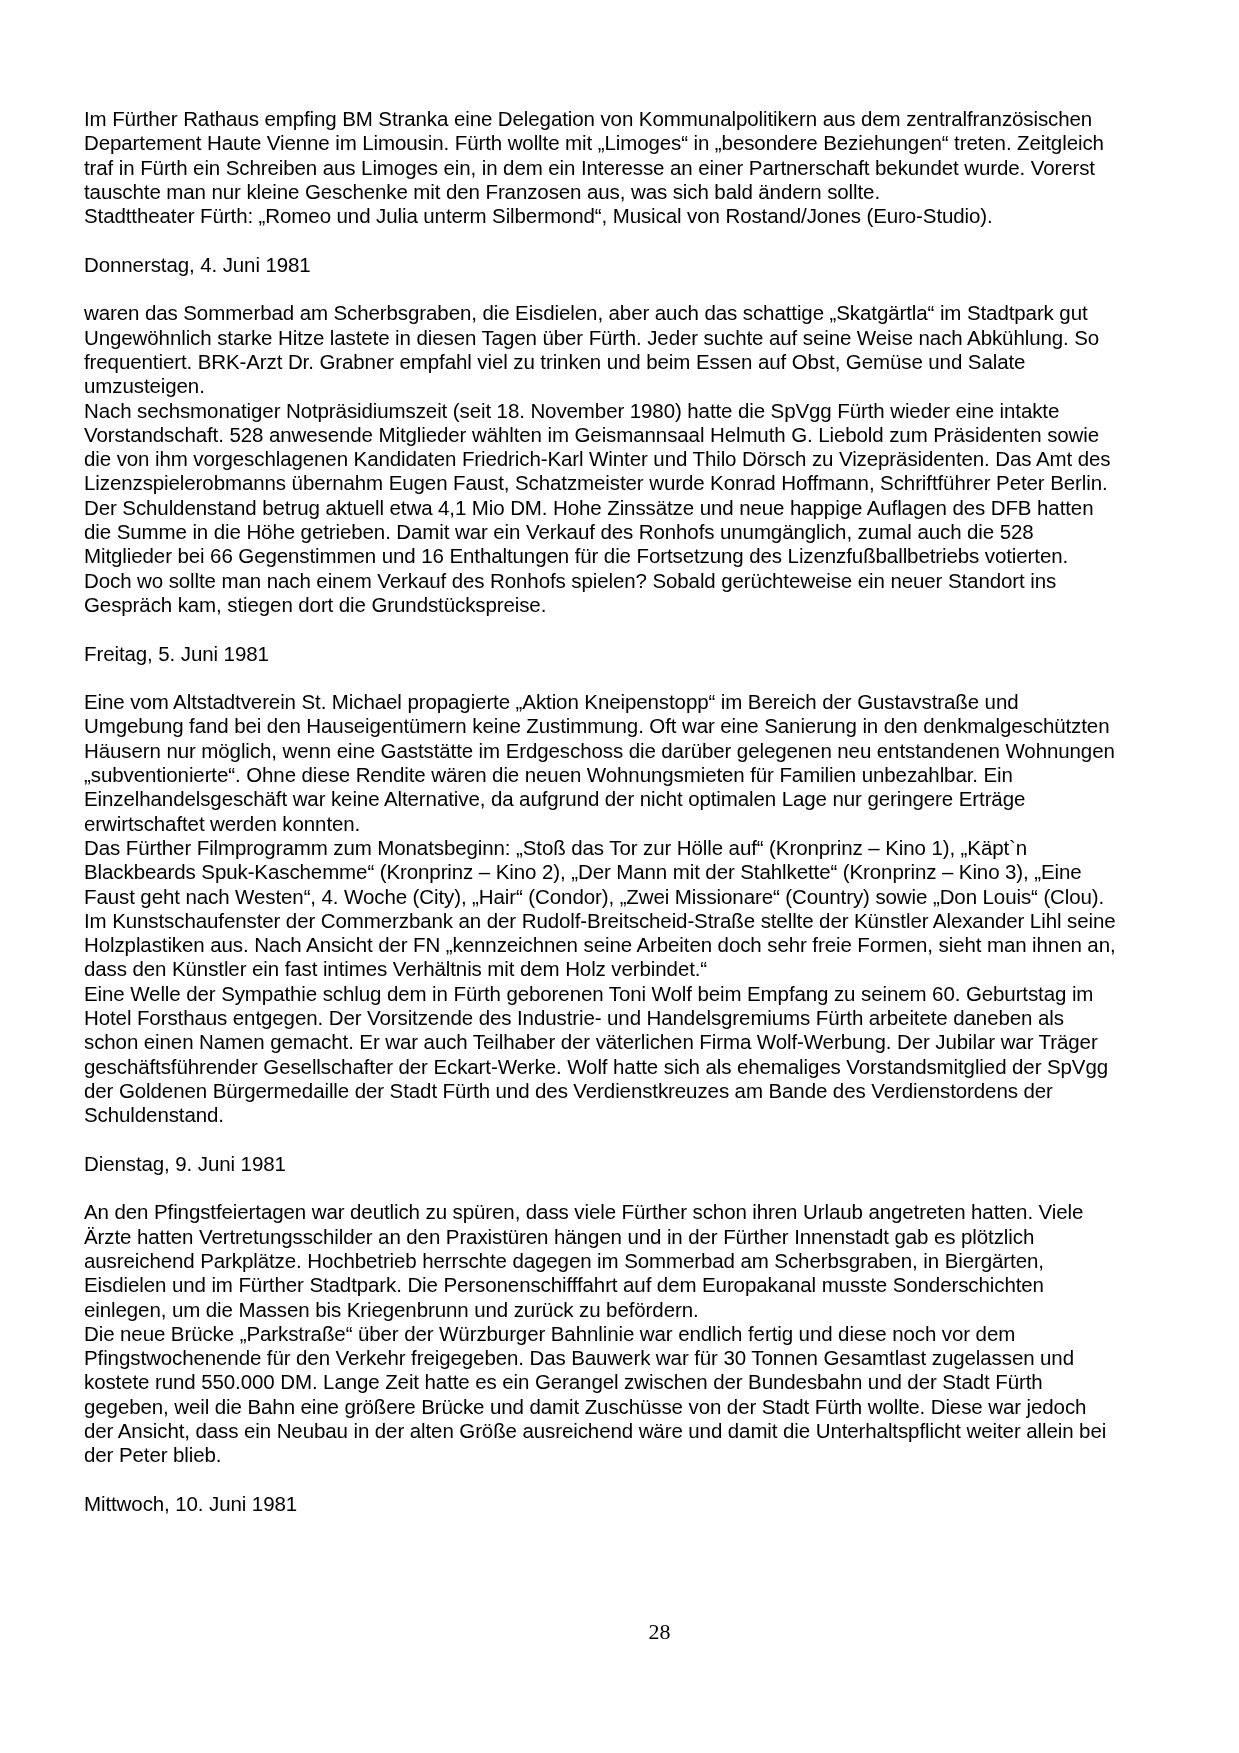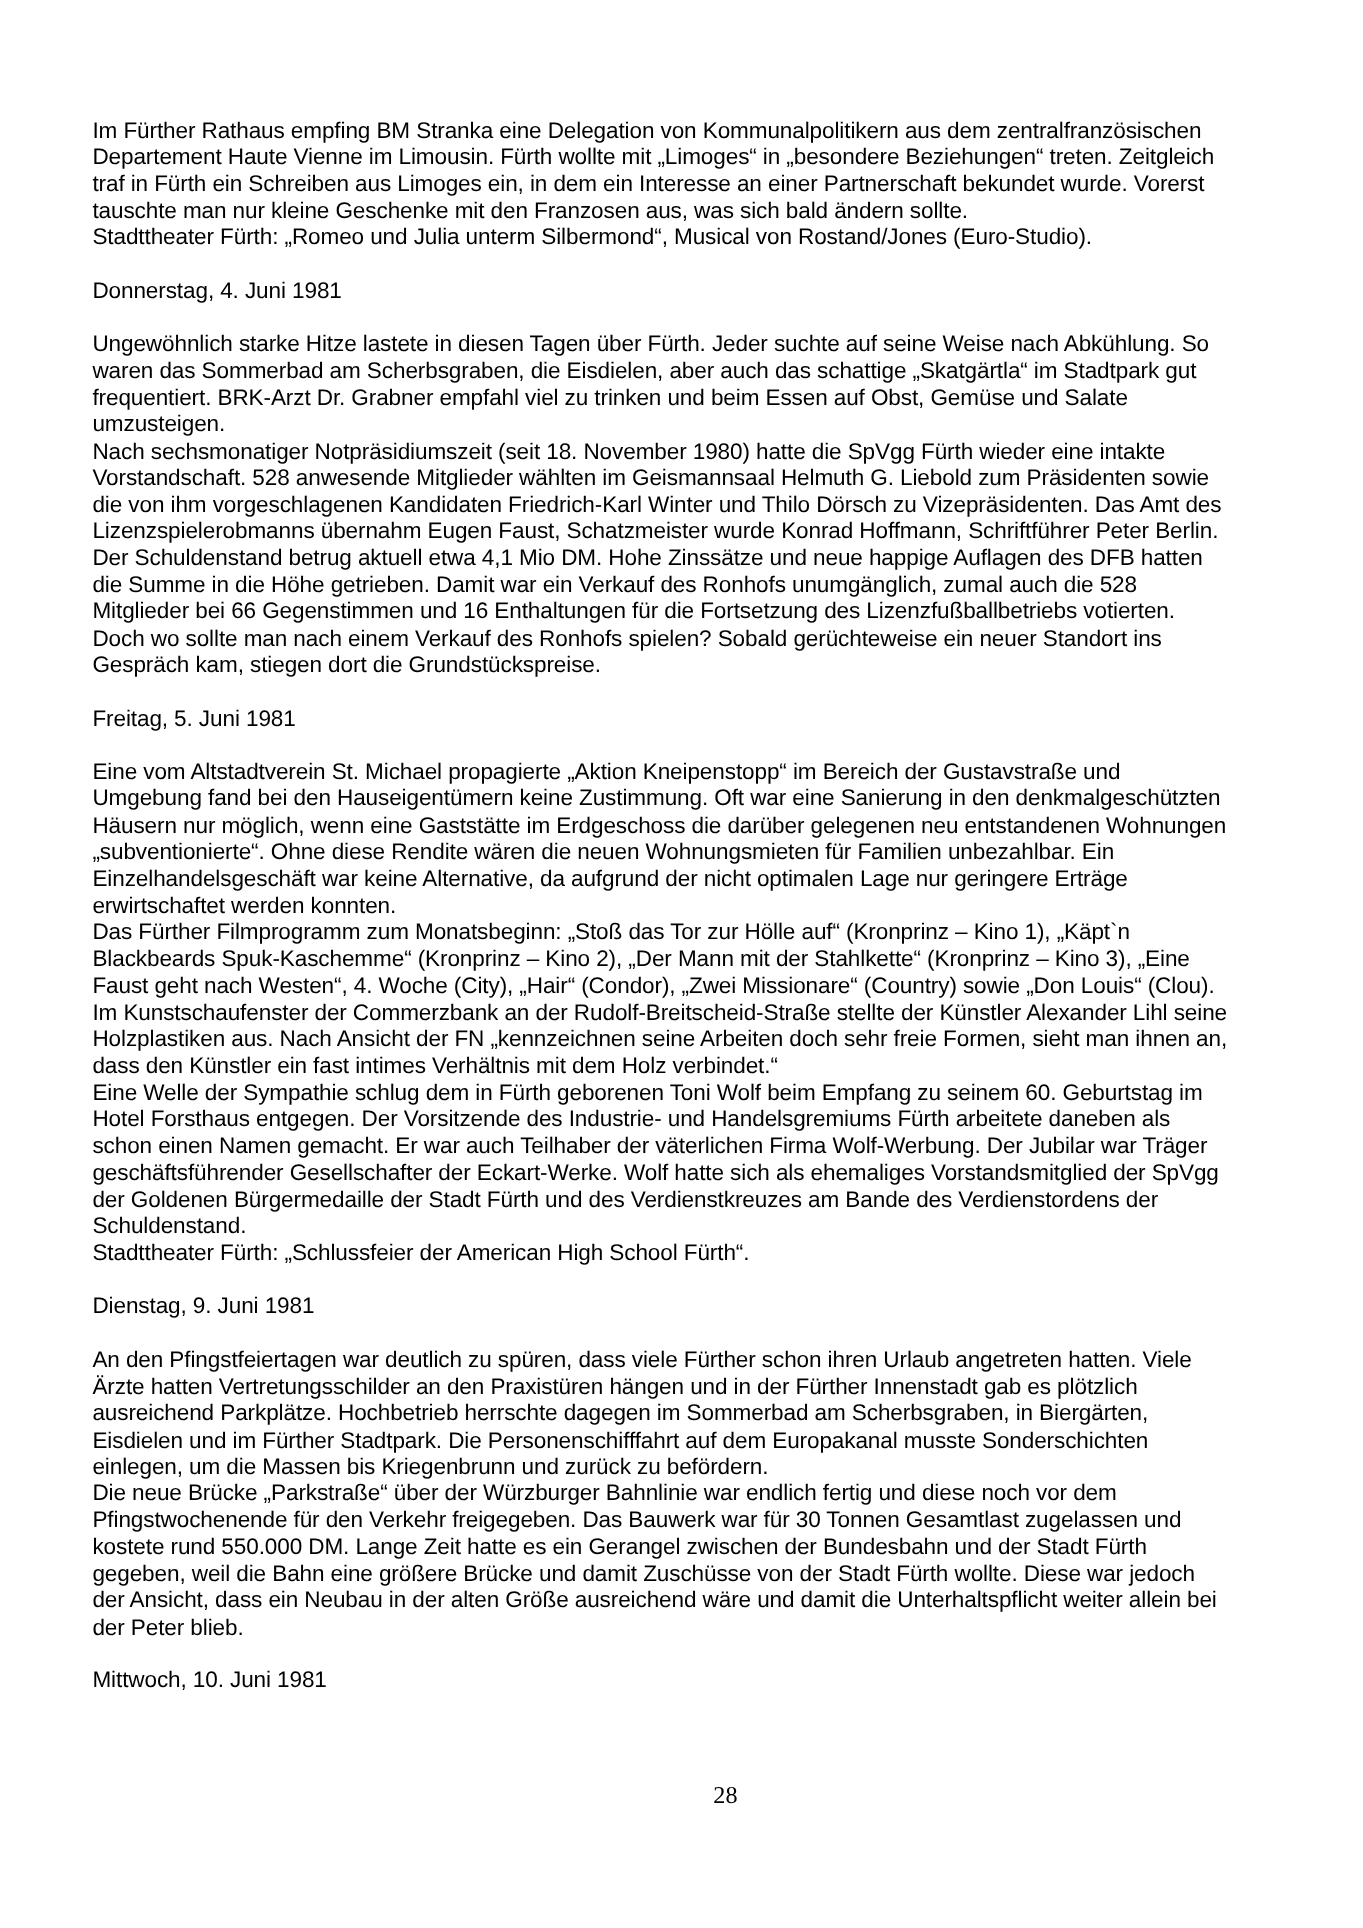--- a/index.html
+++ b/index.html
@@ -54,22 +54,22 @@
 <div class="doc-content" id="doc-content">
     <div class="paragraph">
       <div class="line">Im Fürther Rathaus empfing BM Stranka eine Delegation von Kommunalpolitikern aus dem zentralfranzösischen</div>
       <div class="line">Departement Haute Vienne im Limousin. Fürth wollte mit „Limoges“ in „besondere Beziehungen“ treten. Zeitgleich</div>
       <div class="line">traf in Fürth ein Schreiben aus Limoges ein, in dem ein Interesse an einer Partnerschaft bekundet wurde. Vorerst</div>
       <div class="line">tauschte man nur kleine Geschenke mit den Franzosen aus, was sich bald ändern sollte.</div>
       <div class="line">Stadttheater Fürth: „Romeo und Julia unterm Silbermond“, Musical von Rostand/Jones (Euro-Studio).</div>
     </div>
     <div class="heading">Donnerstag, 4. Juni 1981</div>
     <div class="paragraph">
+      <div class="line">waren das Sommerbad am Scherbsgraben, die Eisdielen, aber auch das schattige „Skatgärtla“ im Stadtpark gut</div>
       <div class="line">Ungewöhnlich starke Hitze lastete in diesen Tagen über Fürth. Jeder suchte auf seine Weise nach Abkühlung. So</div>
-      <div class="line">waren das Sommerbad am Scherbsgraben, die Eisdielen, aber auch das schattige „Skatgärtla“ im Stadtpark gut</div>
       <div class="line">frequentiert. BRK-Arzt Dr. Grabner empfahl viel zu trinken und beim Essen auf Obst, Gemüse und Salate</div>
       <div class="line">umzusteigen.</div>
       <div class="line">Nach sechsmonatiger Notpräsidiumszeit (seit 18. November 1980) hatte die SpVgg Fürth wieder eine intakte</div>
       <div class="line">Vorstandschaft. 528 anwesende Mitglieder wählten im Geismannsaal Helmuth G. Liebold zum Präsidenten sowie</div>
       <div class="line">die von ihm vorgeschlagenen Kandidaten Friedrich-Karl Winter und Thilo Dörsch zu Vizepräsidenten. Das Amt des</div>
       <div class="line">Lizenzspielerobmanns übernahm Eugen Faust, Schatzmeister wurde Konrad Hoffmann, Schriftführer Peter Berlin.</div>
       <div class="line">Der Schuldenstand betrug aktuell etwa 4,1 Mio DM. Hohe Zinssätze und neue happige Auflagen des DFB hatten</div>
       <div class="line">die Summe in die Höhe getrieben. Damit war ein Verkauf des Ronhofs unumgänglich, zumal auch die 528</div>
       <div class="line">Mitglieder bei 66 Gegenstimmen und 16 Enthaltungen für die Fortsetzung des Lizenzfußballbetriebs votierten.</div>
       <div class="line">Doch wo sollte man nach einem Verkauf des Ronhofs spielen? Sobald gerüchteweise ein neuer Standort ins</div>
@@ -90,21 +90,20 @@
     <div class="paragraph">
       <div class="line">Im Kunstschaufenster der Commerzbank an der Rudolf-Breitscheid-Straße stellte der Künstler Alexander Lihl seine</div>
       <div class="line">Holzplastiken aus. Nach Ansicht der FN „kennzeichnen seine Arbeiten doch sehr freie Formen, sieht man ihnen an,</div>
       <div class="line">dass den Künstler ein fast intimes Verhältnis mit dem Holz verbindet.“</div>
       <div class="line">Eine Welle der Sympathie schlug dem in Fürth geborenen Toni Wolf beim Empfang zu seinem 60. Geburtstag im</div>
       <div class="line">Hotel Forsthaus entgegen. Der Vorsitzende des Industrie- und Handelsgremiums Fürth arbeitete daneben als</div>
       <div class="line">schon einen Namen gemacht. Er war auch Teilhaber der väterlichen Firma Wolf-Werbung. Der Jubilar war Träger</div>
       <div class="line">geschäftsführender Gesellschafter der Eckart-Werke. Wolf hatte sich als ehemaliges Vorstandsmitglied der SpVgg</div>
       <div class="line">der Goldenen Bürgermedaille der Stadt Fürth und des Verdienstkreuzes am Bande des Verdienstordens der</div>
       <div class="line">Schuldenstand.</div>
-      <div class="line">Stadttheater Fürth: „Schlussfeier der American High School Fürth“.</div>
     </div>
     <div class="heading">Dienstag, 9. Juni 1981</div>
     <div class="paragraph">
       <div class="line">An den Pfingstfeiertagen war deutlich zu spüren, dass viele Fürther schon ihren Urlaub angetreten hatten. Viele</div>
       <div class="line">Ärzte hatten Vertretungsschilder an den Praxistüren hängen und in der Fürther Innenstadt gab es plötzlich</div>
       <div class="line">ausreichend Parkplätze. Hochbetrieb herrschte dagegen im Sommerbad am Scherbsgraben, in Biergärten,</div>
       <div class="line">Eisdielen und im Fürther Stadtpark. Die Personenschifffahrt auf dem Europakanal musste Sonderschichten</div>
       <div class="line">einlegen, um die Massen bis Kriegenbrunn und zurück zu befördern.</div>
       <div class="line">Die neue Brücke „Parkstraße“ über der Würzburger Bahnlinie war endlich fertig und diese noch vor dem</div>
       <div class="line">Pfingstwochenende für den Verkehr freigegeben. Das Bauwerk war für 30 Tonnen Gesamtlast zugelassen und</div>

